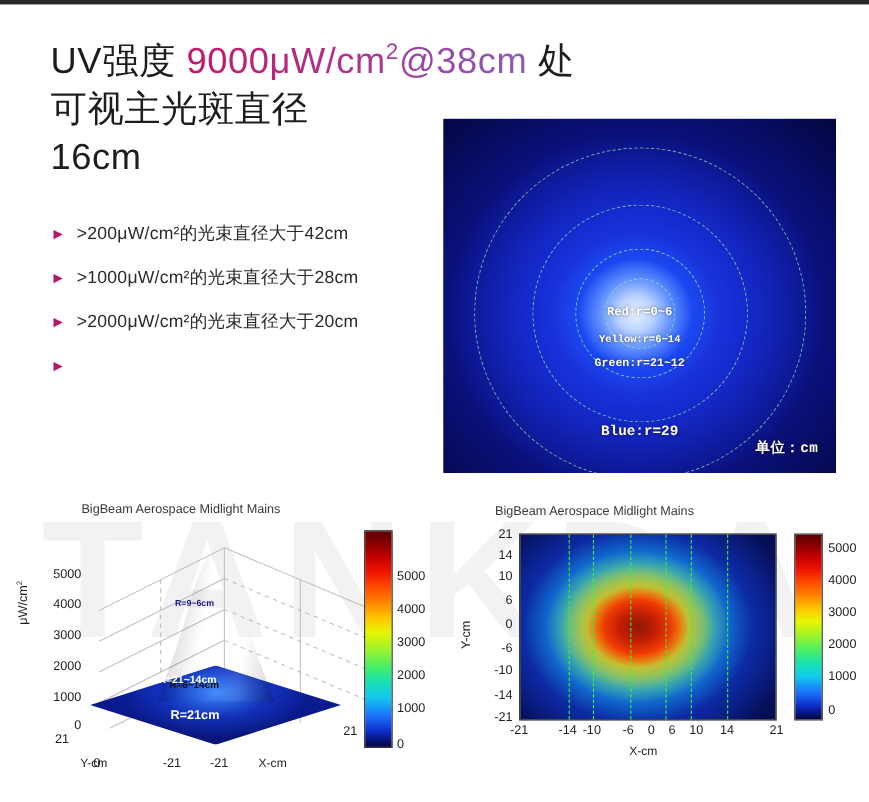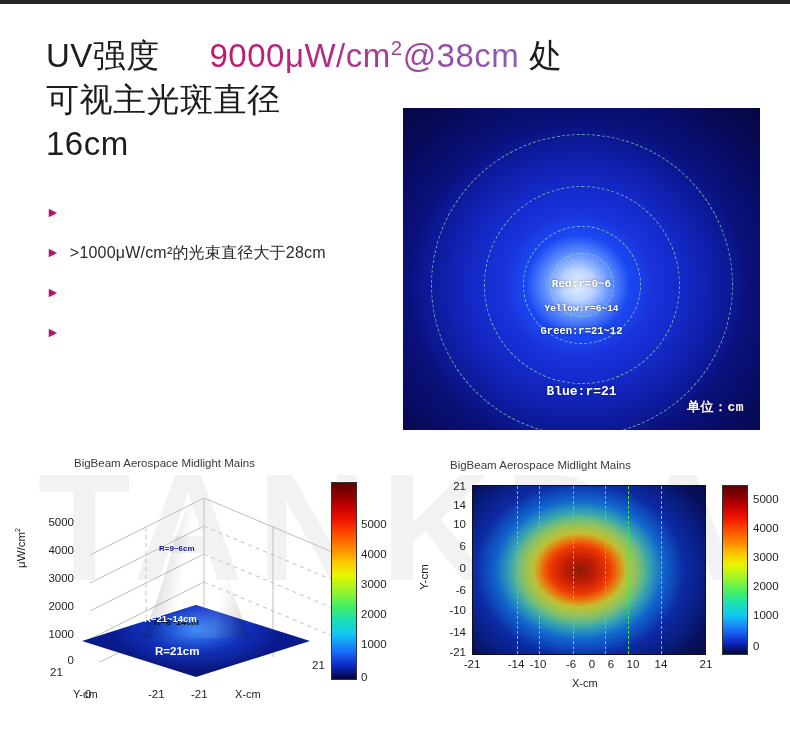--- a/index.html
+++ b/index.html
@@ -25,21 +25,20 @@
   .headline{
     position:absolute;left:46px;top:26px;width:560px;
     font-size:33px;line-height:44px;font-weight:normal;color:#1d1d1d;
     letter-spacing:.5px;z-index:3;
   }
   .hl-accent{
     background:linear-gradient(90deg,#c2186b 0%,#b32a82 35%,#9b46a4 70%,#8b5cb8 100%);
     -webkit-background-clip:text;background-clip:text;
     -webkit-text-fill-color:transparent;color:#a33a91;
     font-weight:normal;
-    margin-left:40px;
   }
   .hl-line2{display:block;}
   .hl-line3{display:block;}
   sup{font-size:.62em;vertical-align:super;}
 
   
   .bullets{position:absolute;left:46px;top:203px;width:350px;z-index:3;}
   .bullet{display:flex;align-items:flex-start;margin-bottom:20px;}
   .bullet .arrow{
     color:#b8166a;font-size:14px;line-height:20px;margin-right:10px;
@@ -159,42 +158,44 @@
 
 <div class="headline">
   <span>UV强度 </span><span class="hl-accent">9000μW/cm<sup>2</sup>@38cm</span><span> 处</span>
   <span class="hl-line2">可视主光斑直径</span>
   <span class="hl-line3">16cm</span>
 </div>
 
 <div class="bullets">
   <div class="bullet">
     <span class="arrow">►</span>
+    <span class="btxt">&gt;200μW/cm²的光束直径大于42cm</span>
   </div>
   <div class="bullet">
     <span class="arrow">►</span>
     <span class="btxt">&gt;1000μW/cm²的光束直径大于28cm</span>
   </div>
   <div class="bullet">
     <span class="arrow">►</span>
+    <span class="btxt">&gt;2000μW/cm²的光束直径大于20cm</span>
   </div>
   <div class="bullet">
     <span class="arrow">►</span>
   </div>
 </div>
 
 <div class="beam">
   <div class="ring r1"></div>
   <div class="ring r2"></div>
   <div class="ring r3"></div>
   <div class="ring r4"></div>
   <div class="blabel bl-red">Red:r=0~6</div>
   <div class="blabel bl-yellow">Yellow:r=6~14</div>
   <div class="blabel bl-green">Green:r=21~12</div>
-  <div class="blabel bl-blue">Blue:r=21</div>
+  <div class="blabel bl-blue">Blue:r=29</div>
   <div class="blabel bl-unit">单位：cm</div>
 </div>
 
 <div class="plot3d">
   <div class="chart-title p3-title">BigBeam Aerospace Midlight Mains</div>
 
   <div class="p3-zlabel">μW/cm<sup>2</sup></div>
 
   <svg class="p3-grid" width="252" height="180">
     <g stroke="#bfbfbf" stroke-width="1" fill="none">

